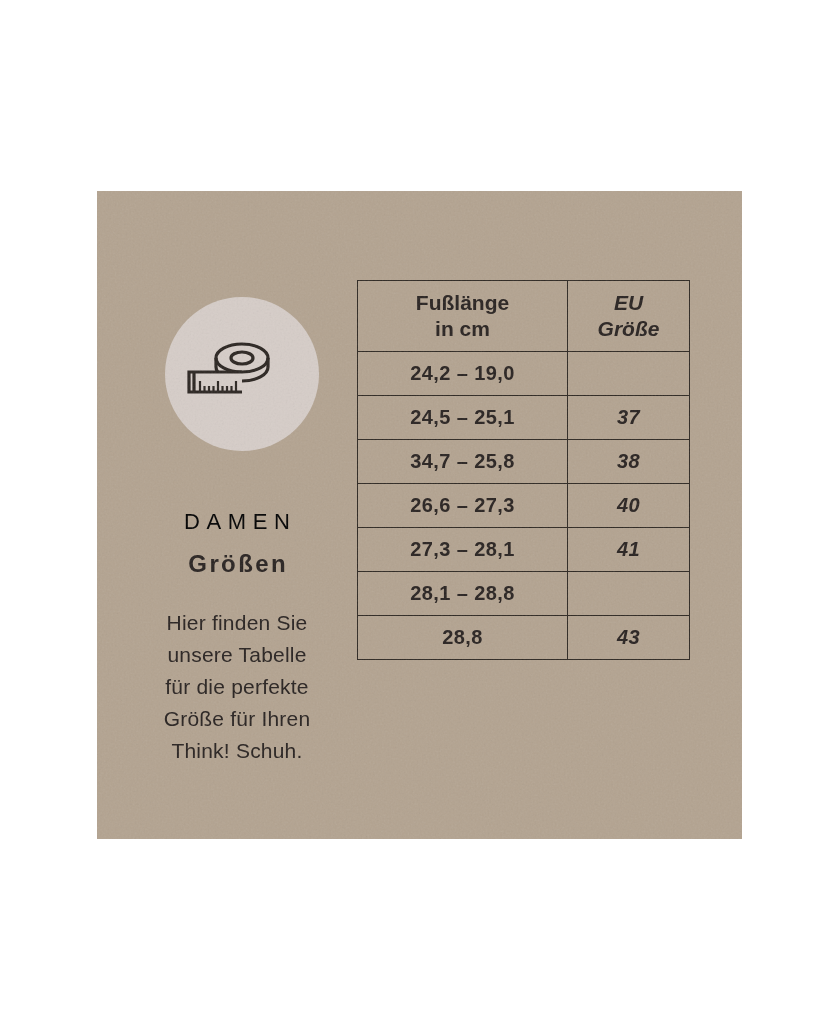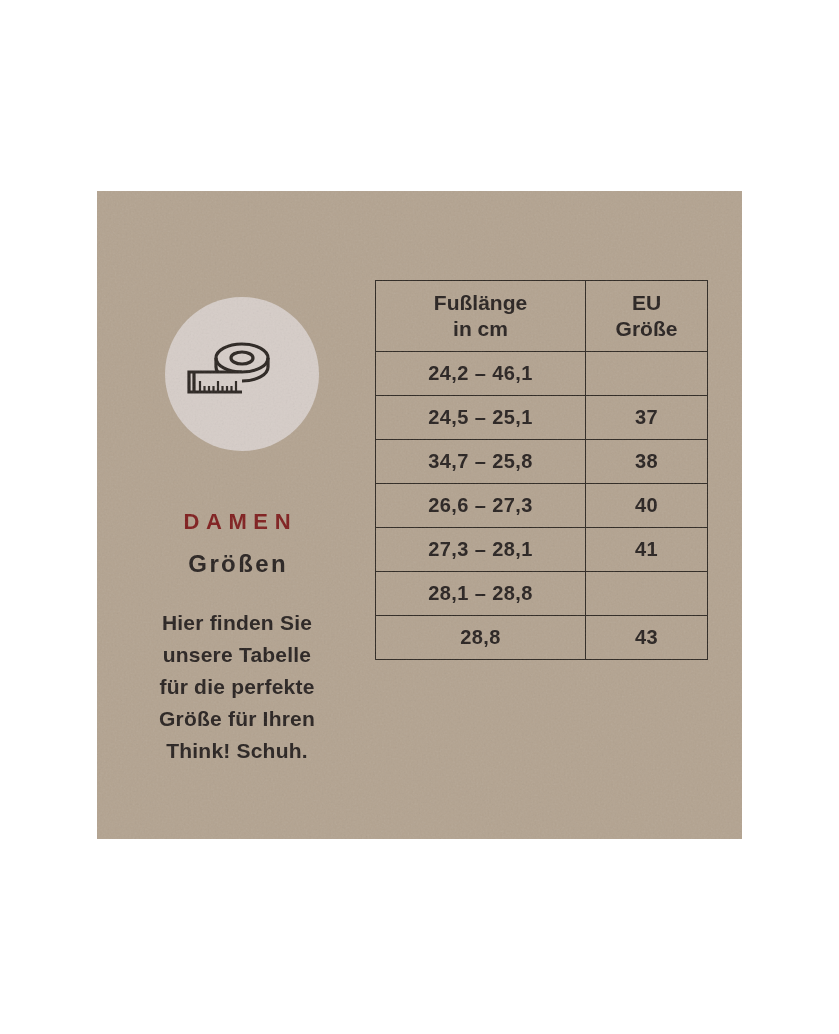--- a/index.html
+++ b/index.html
@@ -54,62 +54,62 @@
 
   .intro {
     position: absolute;
     left: 8px;
     top: 318px;
     width: 264px;
     text-align: center;
   }
   .kicker {
     font-size: 22px;
-    font-weight: 700;
+    font-weight: 400;
     letter-spacing: 0.30em;
     margin-left: 0.30em; 
     line-height: 26px;
-    color: #7f1d1d;
+    color: #000000;
   }
   .title {
     margin-top: 7px;
     font-size: 24px;
     font-weight: 700;
     letter-spacing: 0.10em;
     margin-left: 0.10em;
     line-height: 44px;
     color: #282220;
   }
   .desc {
     margin-top: 21px;
     font-size: 21px;
-    font-weight: 700;
+    font-weight: 400;
     line-height: 32px;
     letter-spacing: 0.01em;
     white-space: pre-line;
     color: #282220;
   }
 
   .size-table {
     position: absolute;
-    left: 278px;
+    left: 260px;
     top: 89px;
     width: 333px;
     border: 1.6px solid #2e2822;
   }
   .trow { display: flex; border-top: 1.6px solid #2e2822; }
   .trow:first-child { border-top: none; }
   .tcell {
     display: flex;
     align-items: center;
     justify-content: center;
     text-align: center;
   }
   .c1 { width: 210px; border-right: 1.6px solid #2e2822; }
-  .c2 { flex: 1; }
+  .c2 { flex: 1; font-style: italic; }
   .thead .tcell {
     height: 70px;
     font-size: 21px;
     font-weight: 700;
     line-height: 26px;
     white-space: pre-line;
   }
   .tdata .tcell {
     height: 43px;
     font-size: 20px;
@@ -148,21 +148,21 @@
     </div>
 
     <div class="size-table">
       <div class="trow thead">
         <div class="tcell c1">Fußlänge
 in cm</div>
         <div class="tcell c2">EU
 Größe</div>
       </div>
       <div class="trow tdata">
-        <div class="tcell c1">24,2 – 46,1</div>
+        <div class="tcell c1">24,2 – 19,0</div>
       </div>
       <div class="trow tdata">
         <div class="tcell c1">24,5 – 25,1</div>
         <div class="tcell c2">37</div>
       </div>
       <div class="trow tdata">
         <div class="tcell c1">34,7 – 25,8</div>
         <div class="tcell c2">38</div>
       </div>
       <div class="trow tdata">

